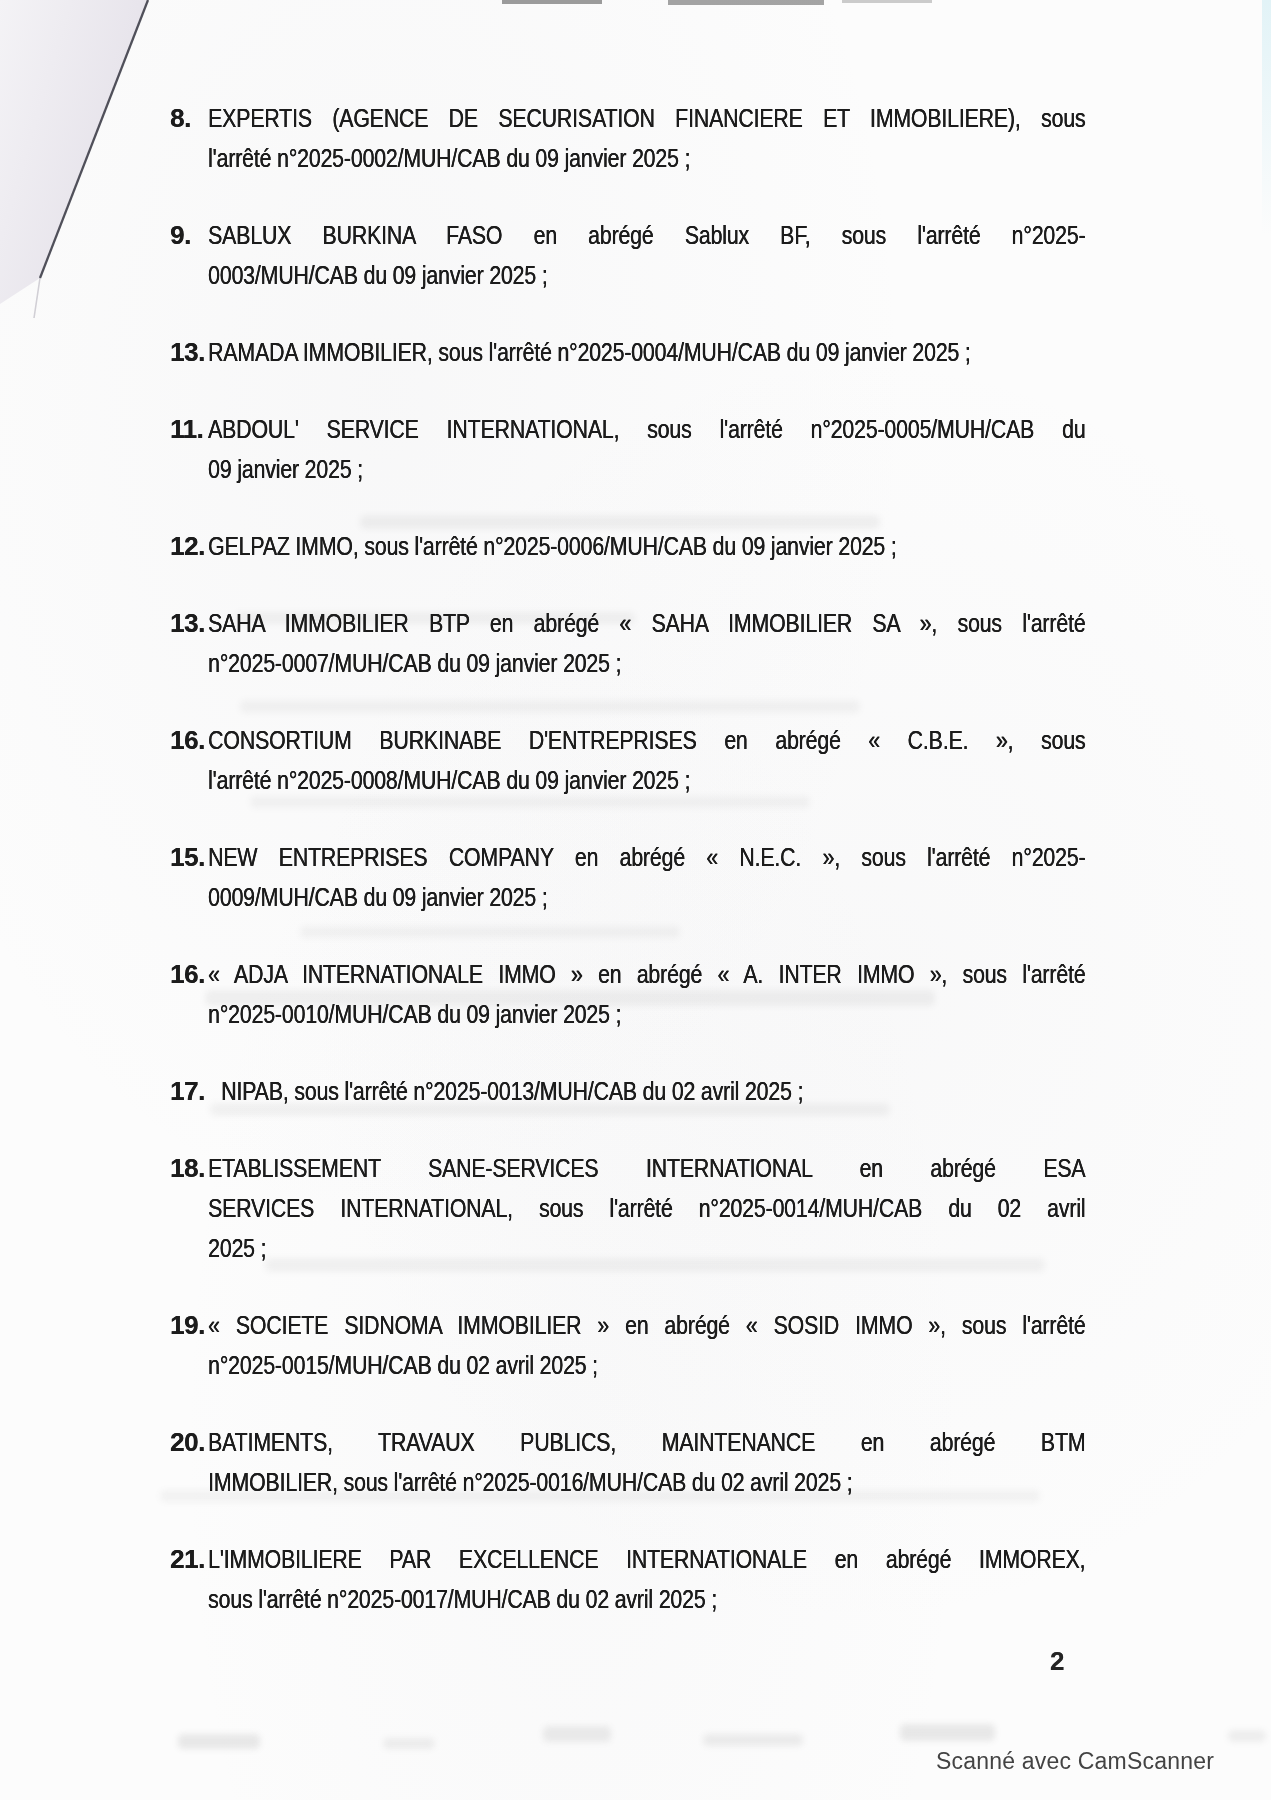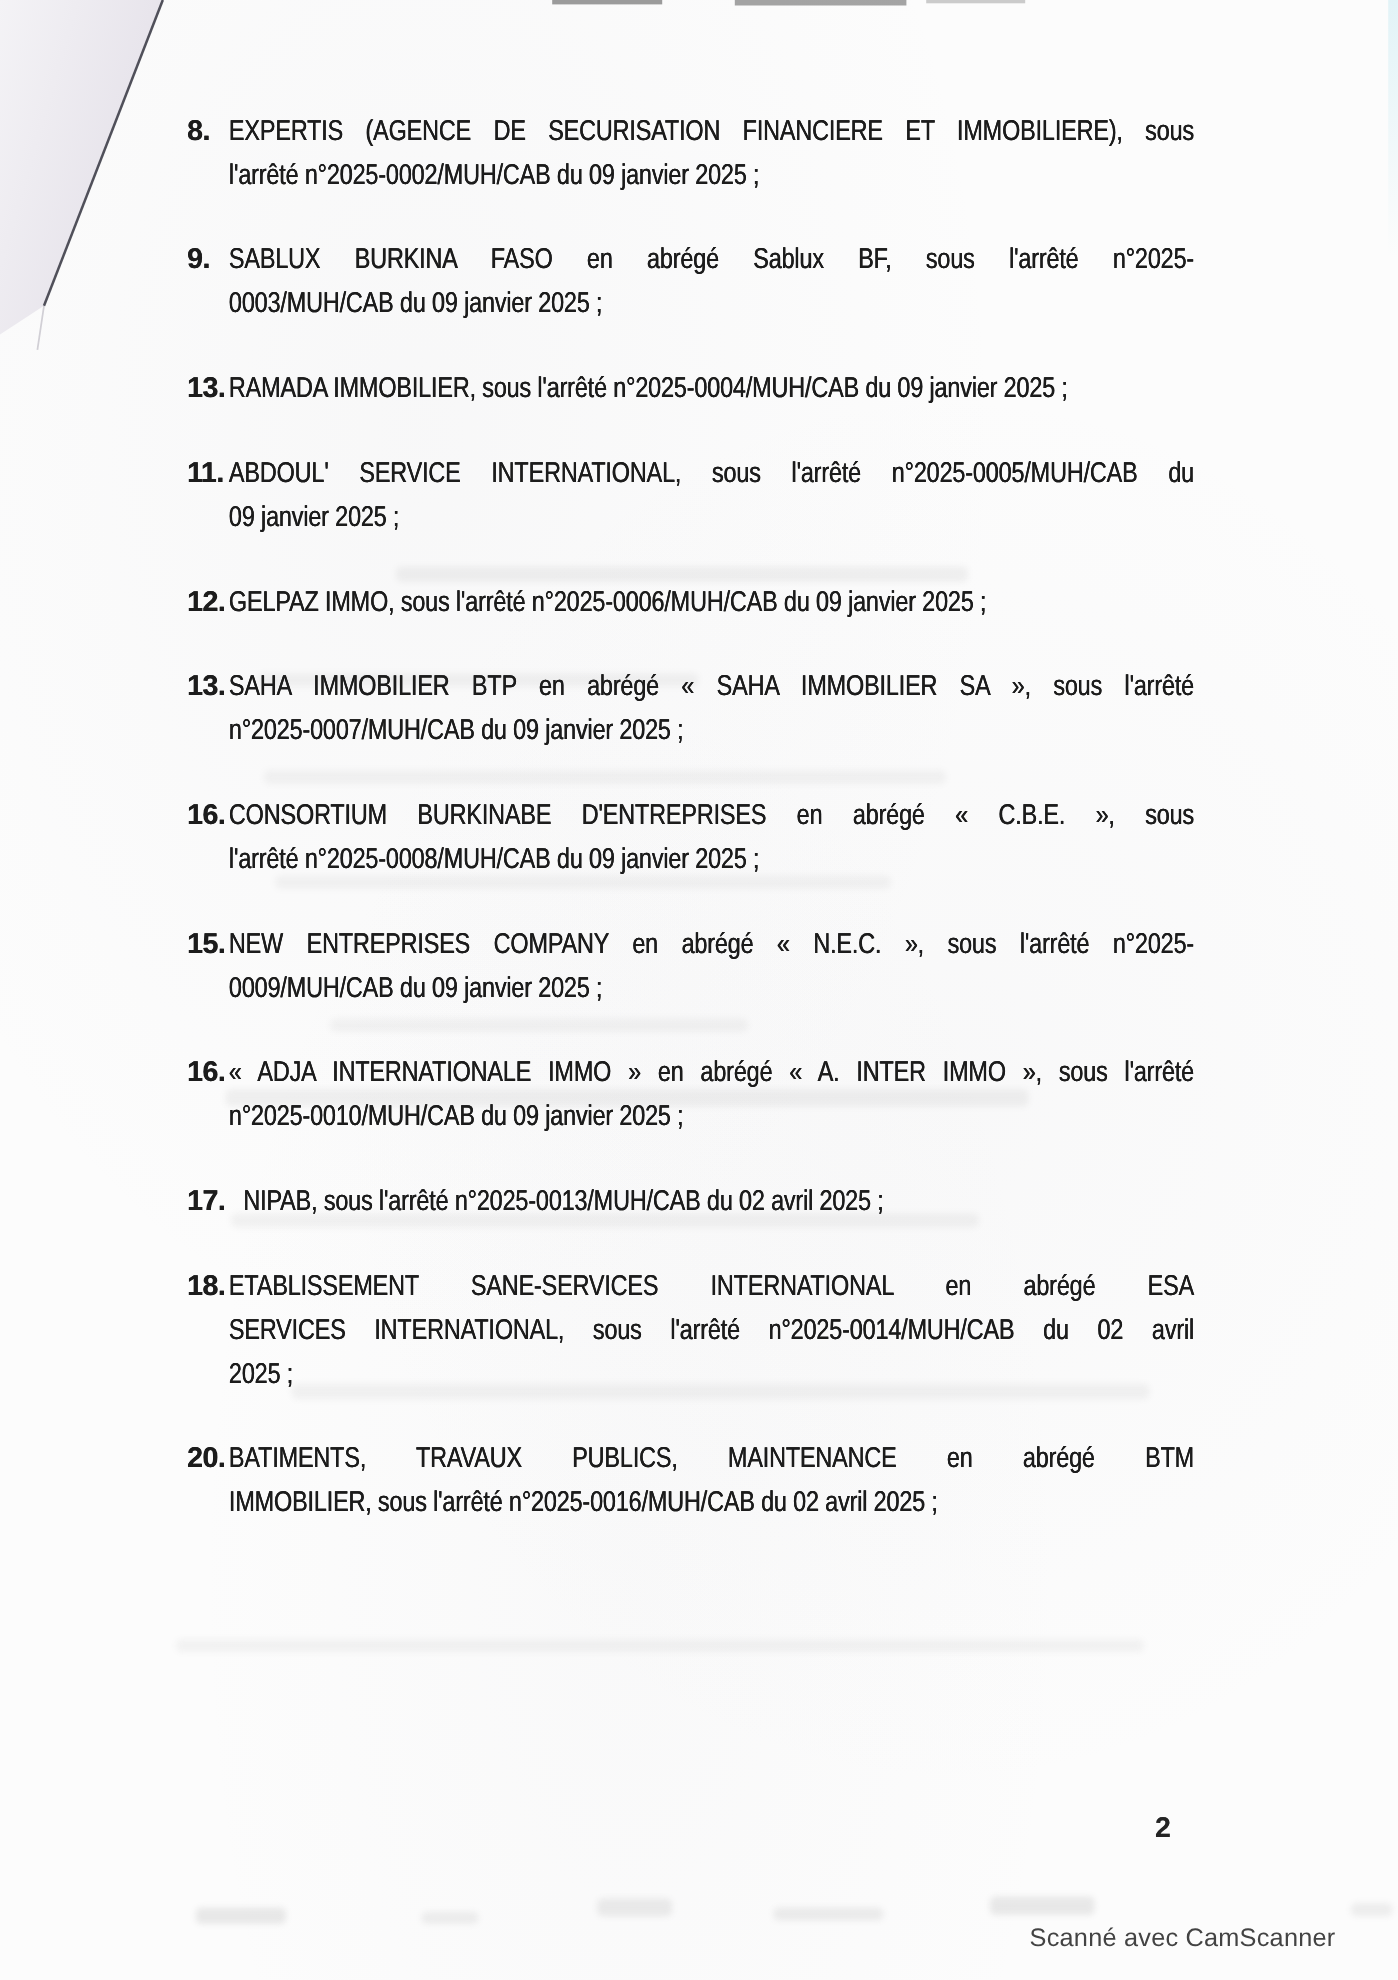--- a/index.html
+++ b/index.html
@@ -164,27 +164,37 @@
       <div class="line">NIPAB, sous l'arrêté n°2025-0013/MUH/CAB du 02 avril 2025 ;</div>
     </div>
 
     <div class="item">
       <span class="num">18.</span>
       <div class="line just">ETABLISSEMENT SANE-SERVICES INTERNATIONAL en abrégé ESA</div>
       <div class="line just">SERVICES INTERNATIONAL, sous l'arrêté n°2025-0014/MUH/CAB du 02 avril</div>
       <div class="line">2025 ;</div>
     </div>
 
+    <div class="item">
+      <span class="num">19.</span>
+      <div class="line just">« SOCIETE SIDNOMA IMMOBILIER » en abrégé « SOSID IMMO », sous l'arrêté</div>
+      <div class="line">n°2025-0015/MUH/CAB du 02 avril 2025 ;</div>
+    </div>
 
     <div class="item">
       <span class="num">20.</span>
       <div class="line just">BATIMENTS, TRAVAUX PUBLICS, MAINTENANCE en abrégé BTM</div>
       <div class="line">IMMOBILIER, sous l'arrêté n°2025-0016/MUH/CAB du 02 avril 2025 ;</div>
     </div>
 
+    <div class="item">
+      <span class="num">21.</span>
+      <div class="line just">L'IMMOBILIERE PAR EXCELLENCE INTERNATIONALE en abrégé IMMOREX,</div>
+      <div class="line">sous l'arrêté n°2025-0017/MUH/CAB du 02 avril 2025 ;</div>
+    </div>
 
   </div>
 
   <div class="page-number">2</div>
 
   <div class="scanner-credit">Scanné avec CamScanner</div>
 
 </div>
 
 </body></html>

